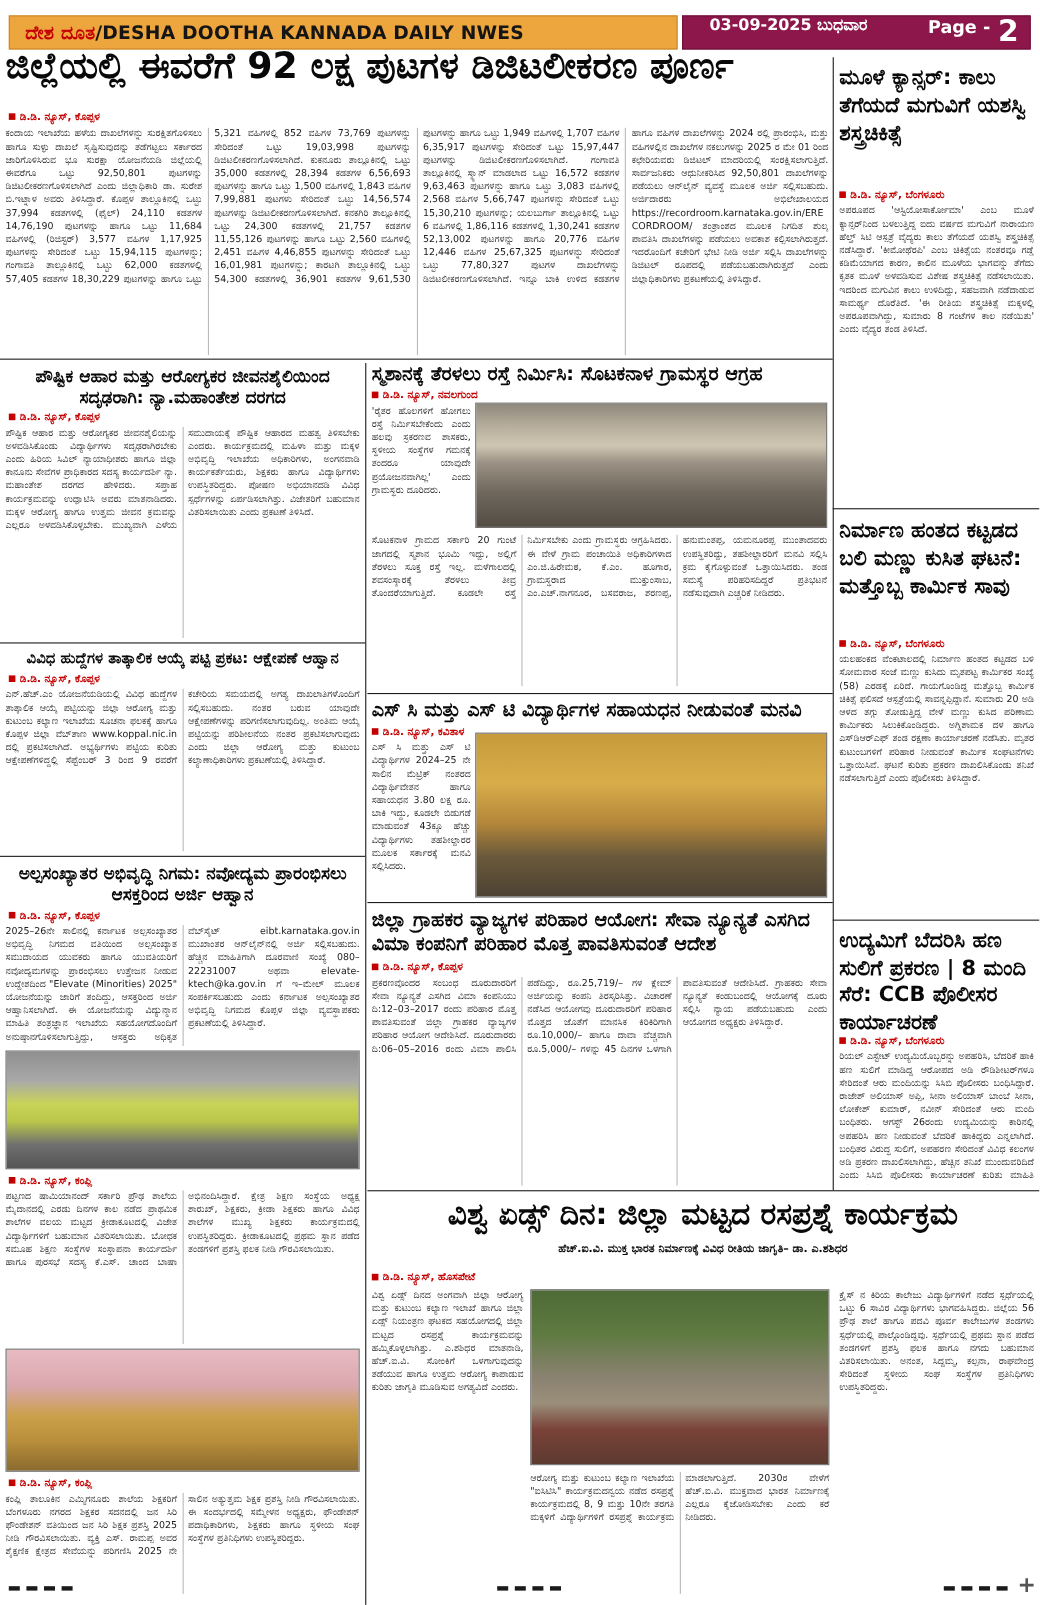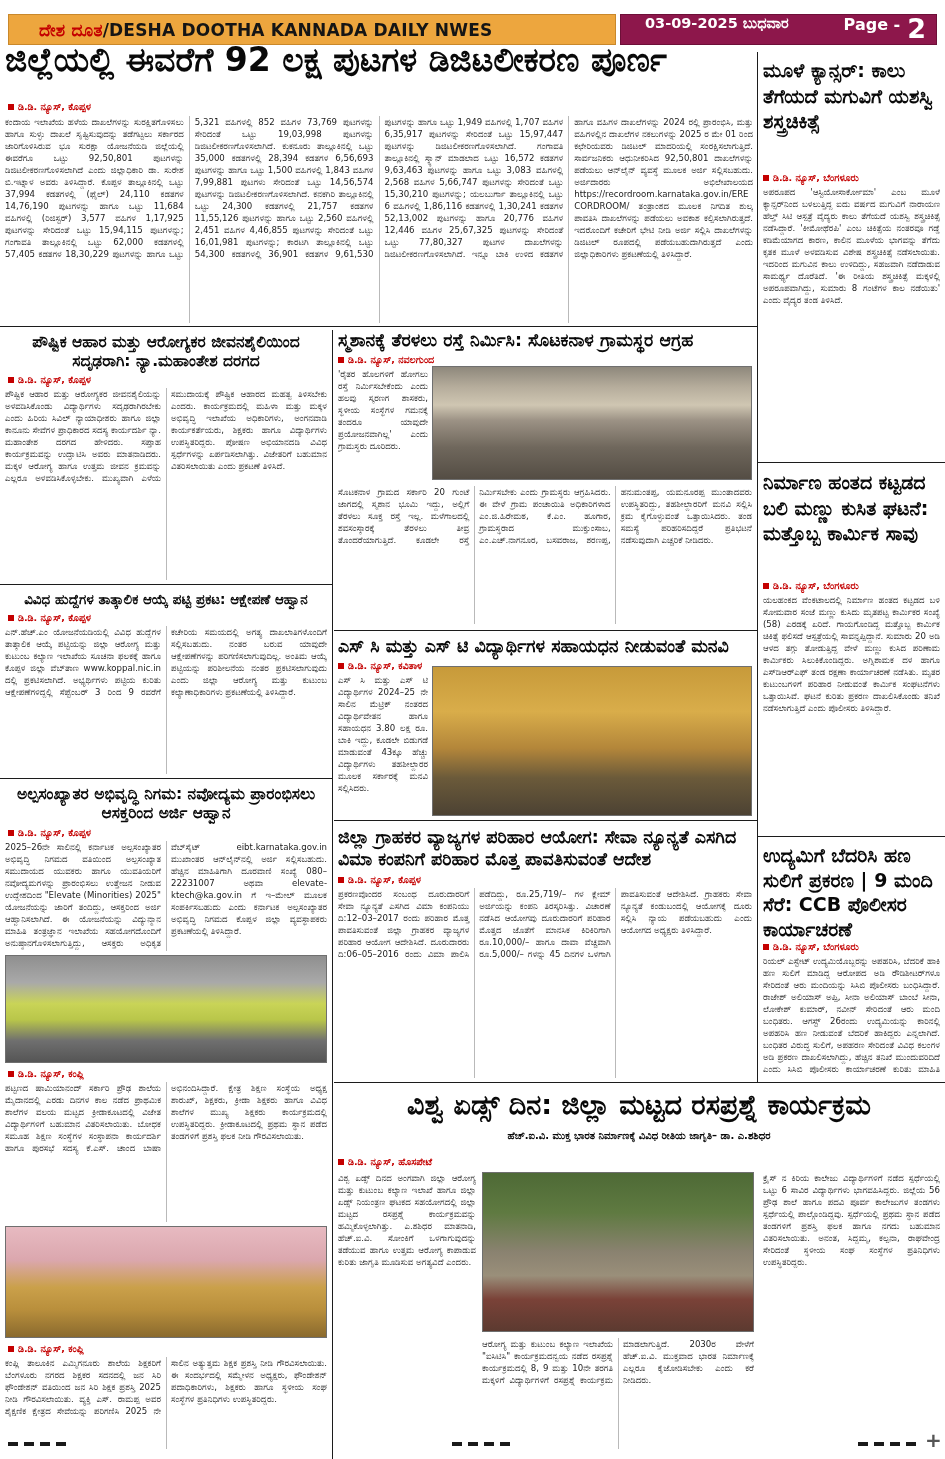--- a/index.html
+++ b/index.html
@@ -4,21 +4,21 @@
 <style>
   html,body{margin:0;padding:0;}
   body{
     width:945px;height:1459px;position:relative;background:#ffffff;
     font-family:"DejaVu Sans","Liberation Sans",sans-serif;color:#111;
     overflow:hidden;
   }
   .abs{position:absolute;box-sizing:border-box;}
   
   .mast-left{left:8px;top:14px;width:608px;height:31px;background:#eda63e;
-    display:flex;align-items:center;padding-left:30px;border:1px solid #c9882b;}
+    display:flex;align-items:center;padding-left:14px;border:1px solid #c9882b;}
   .mast-title{font-size:17px;font-weight:bold;white-space:nowrap;letter-spacing:.2px;}
   .mast-title .kn{color:#c40000;}
   .mast-title .en{color:#151515;}
   .mast-right{left:620px;top:14px;width:317px;height:31px;background:#8d174b;
     color:#fff;display:flex;align-items:flex-start;padding:0 10px 0 24px;border:1px solid #6d0f38;}
   .mast-date{font-size:14.5px;font-weight:bold;white-space:nowrap;}
   .mast-pagelabel{font-size:16px;font-weight:bold;margin-left:auto;margin-right:7px;}
   .mast-pagenum{font-size:27px;font-weight:bold;line-height:1;}
   
   .headline{font-weight:bold;color:#090909;line-height:1.12;}
@@ -67,21 +67,21 @@
 <div class="abs rule-v" style="left:332px;top:330px;height:1129px;"></div>
 <div class="abs rule-v" style="left:757px;top:52px;height:1030px;"></div>
 
 <div class="abs subhead" style="left:5px;top:333px;width:322px;font-size:15.5px;line-height:1.2;">ಪೌಷ್ಟಿಕ ಆಹಾರ ಮತ್ತು ಆರೋಗ್ಯಕರ ಜೀವನಶೈಲಿಯಿಂದ ಸದೃಢರಾಗಿ: ನ್ಯಾ.ಮಹಾಂತೇಶ ದರಗದ</div>
 <div class="abs byline" style="left:8px;top:374px;"><span class="sq"></span><span>ಡಿ.ಡಿ. ನ್ಯೂಸ್, ಕೊಪ್ಪಳ</span></div>
 <div class="abs bodytxt cols2" style="left:5px;top:388px;width:322px;height:192px;">ಪೌಷ್ಟಿಕ ಆಹಾರ ಮತ್ತು ಆರೋಗ್ಯಕರ ಜೀವನಶೈಲಿಯನ್ನು ಅಳವಡಿಸಿಕೊಂಡು ವಿದ್ಯಾರ್ಥಿಗಳು ಸದೃಢರಾಗಿರಬೇಕು ಎಂದು ಹಿರಿಯ ಸಿವಿಲ್ ನ್ಯಾಯಾಧೀಶರು ಹಾಗೂ ಜಿಲ್ಲಾ ಕಾನೂನು ಸೇವೆಗಳ ಪ್ರಾಧಿಕಾರದ ಸದಸ್ಯ ಕಾರ್ಯದರ್ಶಿ ನ್ಯಾ. ಮಹಾಂತೇಶ ದರಗದ ಹೇಳಿದರು. ಸಪ್ತಾಹ ಕಾರ್ಯಕ್ರಮವನ್ನು ಉದ್ಘಾಟಿಸಿ ಅವರು ಮಾತನಾಡಿದರು. ಮಕ್ಕಳ ಆರೋಗ್ಯ ಹಾಗೂ ಉತ್ತಮ ಜೀವನ ಕ್ರಮವನ್ನು ಎಲ್ಲರೂ ಅಳವಡಿಸಿಕೊಳ್ಳಬೇಕು. ಮುಖ್ಯವಾಗಿ ಎಳೆಯ ಸಮುದಾಯಕ್ಕೆ ಪೌಷ್ಟಿಕ ಆಹಾರದ ಮಹತ್ವ ತಿಳಿಸಬೇಕು ಎಂದರು. ಕಾರ್ಯಕ್ರಮದಲ್ಲಿ ಮಹಿಳಾ ಮತ್ತು ಮಕ್ಕಳ ಅಭಿವೃದ್ಧಿ ಇಲಾಖೆಯ ಅಧಿಕಾರಿಗಳು, ಅಂಗನವಾಡಿ ಕಾರ್ಯಕರ್ತೆಯರು, ಶಿಕ್ಷಕರು ಹಾಗೂ ವಿದ್ಯಾರ್ಥಿಗಳು ಉಪಸ್ಥಿತರಿದ್ದರು. ಪೋಷಣ ಅಭಿಯಾನದಡಿ ವಿವಿಧ ಸ್ಪರ್ಧೆಗಳನ್ನು ಏರ್ಪಡಿಸಲಾಗಿತ್ತು. ವಿಜೇತರಿಗೆ ಬಹುಮಾನ ವಿತರಿಸಲಾಯಿತು ಎಂದು ಪ್ರಕಟಣೆ ತಿಳಿಸಿದೆ.</div>
 <div class="abs rule-h" style="left:0;top:584px;width:332px;"></div>
 
 <div class="abs headline" style="left:338px;top:331px;width:414px;font-size:17.5px;">ಸ್ಮಶಾನಕ್ಕೆ ತೆರಳಲು ರಸ್ತೆ ನಿರ್ಮಿಸಿ: ಸೊಟಕನಾಳ ಗ್ರಾಮಸ್ಥರ ಆಗ್ರಹ</div>
 <div class="abs byline" style="left:338px;top:354px;"><span class="sq"></span><span>ಡಿ.ಡಿ. ನ್ಯೂಸ್, ನವಲಗುಂದ</span></div>
-<div class="abs bodytxt" style="left:338px;top:368px;width:90px;height:112px;">'ರೈತರ ಹೊಲಗಳಿಗೆ ಹೋಗಲು ರಸ್ತೆ ನಿರ್ಮಿಸಬೇಕೆಂದು ಎಂದು ಹಲವು ಸ್ಕರಣಗ ಶಾಸಕರು, ಸ್ಥಳೀಯ ಸಂಸ್ಥೆಗಳ ಗಮನಕ್ಕೆ ತಂದರೂ ಯಾವುದೇ ಪ್ರಯೋಜನವಾಗಿಲ್ಲ' ಎಂದು ಗ್ರಾಮಸ್ಥರು ದೂರಿದರು.</div>
+<div class="abs bodytxt" style="left:338px;top:368px;width:90px;height:112px;">'ರೈತರ ಹೊಲಗಳಿಗೆ ಹೋಗಲು ರಸ್ತೆ ನಿರ್ಮಿಸಬೇಕೆಂದು ಎಂದು ಹಲವು ಸ್ರಕರಣವ ಶಾಸಕರು, ಸ್ಥಳೀಯ ಸಂಸ್ಥೆಗಳ ಗಮನಕ್ಕೆ ತಂದರೂ ಯಾವುದೇ ಪ್ರಯೋಜನವಾಗಿಲ್ಲ' ಎಂದು ಗ್ರಾಮಸ್ಥರು ದೂರಿದರು.</div>
 <div class="abs photo ph-smashana" style="left:432px;top:366px;width:320px;height:114px;"></div>
 <div class="abs bodytxt cols3" style="left:338px;top:486px;width:414px;height:138px;">ಸೊಟಕನಾಳ ಗ್ರಾಮದ ಸರ್ಕಾರಿ 20 ಗುಂಟೆ ಜಾಗದಲ್ಲಿ ಸ್ಮಶಾನ ಭೂಮಿ ಇದ್ದು, ಅಲ್ಲಿಗೆ ತೆರಳಲು ಸೂಕ್ತ ರಸ್ತೆ ಇಲ್ಲ. ಮಳೆಗಾಲದಲ್ಲಿ ಶವಸಂಸ್ಕಾರಕ್ಕೆ ತೆರಳಲು ತೀವ್ರ ತೊಂದರೆಯಾಗುತ್ತಿದೆ. ಕೂಡಲೇ ರಸ್ತೆ ನಿರ್ಮಿಸಬೇಕು ಎಂದು ಗ್ರಾಮಸ್ಥರು ಆಗ್ರಹಿಸಿದರು. ಈ ವೇಳೆ ಗ್ರಾಮ ಪಂಚಾಯಿತಿ ಅಧಿಕಾರಿಗಳಾದ ಎಂ.ಜಿ.ಹಿರೇಮಠ, ಕೆ.ಎಂ. ಹೂಗಾರ, ಗ್ರಾಮಸ್ಥರಾದ ಮುಕ್ತುಂಸಾಬ, ಎಂ.ಎಚ್.ನಾಗನೂರ, ಬಸವರಾಜ, ಶರಣಪ್ಪ, ಹನುಮಂತಪ್ಪ, ಯಮನೂರಪ್ಪ ಮುಂತಾದವರು ಉಪಸ್ಥಿತರಿದ್ದು, ತಹಶೀಲ್ದಾರರಿಗೆ ಮನವಿ ಸಲ್ಲಿಸಿ ಕ್ರಮ ಕೈಗೊಳ್ಳುವಂತೆ ಒತ್ತಾಯಿಸಿದರು. ತಂಡ ಸಮಸ್ಯೆ ಪರಿಹರಿಸದಿದ್ದರೆ ಪ್ರತಿಭಟನೆ ನಡೆಸುವುದಾಗಿ ಎಚ್ಚರಿಕೆ ನೀಡಿದರು.</div>
 <div class="abs rule-h" style="left:334px;top:630px;width:423px;"></div>
 
 <div class="abs subhead" style="left:5px;top:591px;width:322px;font-size:13.5px;">ವಿವಿಧ ಹುದ್ದೆಗಳ ತಾತ್ಕಾಲಿಕ ಆಯ್ಕೆ ಪಟ್ಟಿ ಪ್ರಕಟ: ಆಕ್ಷೇಪಣೆ ಆಹ್ವಾನ</div>
 <div class="abs byline" style="left:8px;top:612px;"><span class="sq"></span><span>ಡಿ.ಡಿ. ನ್ಯೂಸ್, ಕೊಪ್ಪಳ</span></div>
 <div class="abs bodytxt cols2" style="left:5px;top:626px;width:322px;height:148px;">ಎನ್.ಹೆಚ್.ಎಂ ಯೋಜನೆಯಡಿಯಲ್ಲಿ ವಿವಿಧ ಹುದ್ದೆಗಳ ತಾತ್ಕಾಲಿಕ ಆಯ್ಕೆ ಪಟ್ಟಿಯನ್ನು ಜಿಲ್ಲಾ ಆರೋಗ್ಯ ಮತ್ತು ಕುಟುಂಬ ಕಲ್ಯಾಣ ಇಲಾಖೆಯ ಸೂಚನಾ ಫಲಕಕ್ಕೆ ಹಾಗೂ ಕೊಪ್ಪಳ ಜಿಲ್ಲಾ ವೆಬ್‌ತಾಣ www.koppal.nic.in ದಲ್ಲಿ ಪ್ರಕಟಿಸಲಾಗಿದೆ. ಅಭ್ಯರ್ಥಿಗಳು ಪಟ್ಟಿಯ ಕುರಿತು ಆಕ್ಷೇಪಣೆಗಳಿದ್ದಲ್ಲಿ ಸೆಪ್ಟೆಂಬರ್ 3 ರಿಂದ 9 ರವರೆಗೆ ಕಚೇರಿಯ ಸಮಯದಲ್ಲಿ ಅಗತ್ಯ ದಾಖಲಾತಿಗಳೊಂದಿಗೆ ಸಲ್ಲಿಸಬಹುದು. ನಂತರ ಬರುವ ಯಾವುದೇ ಆಕ್ಷೇಪಣೆಗಳನ್ನು ಪರಿಗಣಿಸಲಾಗುವುದಿಲ್ಲ. ಅಂತಿಮ ಆಯ್ಕೆ ಪಟ್ಟಿಯನ್ನು ಪರಿಶೀಲನೆಯ ನಂತರ ಪ್ರಕಟಿಸಲಾಗುವುದು ಎಂದು ಜಿಲ್ಲಾ ಆರೋಗ್ಯ ಮತ್ತು ಕುಟುಂಬ ಕಲ್ಯಾಣಾಧಿಕಾರಿಗಳು ಪ್ರಕಟಣೆಯಲ್ಲಿ ತಿಳಿಸಿದ್ದಾರೆ.</div>
 <div class="abs rule-h" style="left:0;top:778px;width:332px;"></div>
 
 <div class="abs headline" style="left:338px;top:637px;width:414px;font-size:17.5px;">ಎಸ್ ಸಿ ಮತ್ತು ಎಸ್ ಟಿ ವಿದ್ಯಾರ್ಥಿಗಳ ಸಹಾಯಧನ ನೀಡುವಂತೆ ಮನವಿ</div>
@@ -118,21 +118,21 @@
 <div class="abs headline" style="left:763px;top:58px;width:177px;font-size:19px;line-height:1.35;">ಮೂಳೆ ಕ್ಯಾನ್ಸರ್: ಕಾಲು ತೆಗೆಯದೆ ಮಗುವಿಗೆ ಯಶಸ್ವಿ ಶಸ್ತ್ರಚಿಕಿತ್ಸೆ</div>
 <div class="abs byline" style="left:763px;top:172px;"><span class="sq"></span><span>ಡಿ.ಡಿ. ನ್ಯೂಸ್, ಬೆಂಗಳೂರು</span></div>
 <div class="abs bodytxt" style="left:763px;top:186px;width:177px;height:272px;">ಅಪರೂಪದ 'ಆಸ್ಟಿಯೋಸಾರ್ಕೋಮಾ' ಎಂಬ ಮೂಳೆ ಕ್ಯಾನ್ಸರ್‌ನಿಂದ ಬಳಲುತ್ತಿದ್ದ ಐದು ವರ್ಷದ ಮಗುವಿಗೆ ನಾರಾಯಣ ಹೆಲ್ತ್ ಸಿಟಿ ಆಸ್ಪತ್ರೆ ವೈದ್ಯರು ಕಾಲು ತೆಗೆಯದೆ ಯಶಸ್ವಿ ಶಸ್ತ್ರಚಿಕಿತ್ಸೆ ನಡೆಸಿದ್ದಾರೆ. 'ಕೀಮೋಥೆರಪಿ' ಎಂಬ ಚಿಕಿತ್ಸೆಯ ನಂತರವೂ ಗಡ್ಡೆ ಕಡಿಮೆಯಾಗದ ಕಾರಣ, ಕಾಲಿನ ಮೂಳೆಯ ಭಾಗವನ್ನು ತೆಗೆದು ಕೃತಕ ಮೂಳೆ ಅಳವಡಿಸುವ ವಿಶೇಷ ಶಸ್ತ್ರಚಿಕಿತ್ಸೆ ನಡೆಸಲಾಯಿತು. ಇದರಿಂದ ಮಗುವಿನ ಕಾಲು ಉಳಿದಿದ್ದು, ಸಹಜವಾಗಿ ನಡೆದಾಡುವ ಸಾಮರ್ಥ್ಯ ದೊರೆತಿದೆ. 'ಈ ರೀತಿಯ ಶಸ್ತ್ರಚಿಕಿತ್ಸೆ ಮಕ್ಕಳಲ್ಲಿ ಅಪರೂಪವಾಗಿದ್ದು, ಸುಮಾರು 8 ಗಂಟೆಗಳ ಕಾಲ ನಡೆಯಿತು' ಎಂದು ವೈದ್ಯರ ತಂಡ ತಿಳಿಸಿದೆ.</div>
 <div class="abs rule-h" style="left:757px;top:462px;width:188px;"></div>
 
 <div class="abs headline" style="left:763px;top:470px;width:177px;font-size:19px;line-height:1.35;">ನಿರ್ಮಾಣ ಹಂತದ ಕಟ್ಟಡದ ಬಲಿ ಮಣ್ಣು ಕುಸಿತ ಘಟನೆ: ಮತ್ತೊಬ್ಬ ಕಾರ್ಮಿಕ ಸಾವು</div>
 <div class="abs byline" style="left:763px;top:580px;"><span class="sq"></span><span>ಡಿ.ಡಿ. ನ್ಯೂಸ್, ಬೆಂಗಳೂರು</span></div>
 <div class="abs bodytxt" style="left:763px;top:594px;width:177px;height:236px;">ಯಲಹಂಕದ ವೆಂಕಟಾಲದಲ್ಲಿ ನಿರ್ಮಾಣ ಹಂತದ ಕಟ್ಟಡದ ಬಳಿ ಸೋಮವಾರ ಸಂಜೆ ಮಣ್ಣು ಕುಸಿದು ಮೃತಪಟ್ಟ ಕಾರ್ಮಿಕರ ಸಂಖ್ಯೆ (58) ಎರಡಕ್ಕೆ ಏರಿದೆ. ಗಾಯಗೊಂಡಿದ್ದ ಮತ್ತೊಬ್ಬ ಕಾರ್ಮಿಕ ಚಿಕಿತ್ಸೆ ಫಲಿಸದೆ ಆಸ್ಪತ್ರೆಯಲ್ಲಿ ಸಾವನ್ನಪ್ಪಿದ್ದಾನೆ. ಸುಮಾರು 20 ಅಡಿ ಆಳದ ತಗ್ಗು ತೋಡುತ್ತಿದ್ದ ವೇಳೆ ಮಣ್ಣು ಕುಸಿದ ಪರಿಣಾಮ ಕಾರ್ಮಿಕರು ಸಿಲುಕಿಕೊಂಡಿದ್ದರು. ಅಗ್ನಿಶಾಮಕ ದಳ ಹಾಗೂ ಎಸ್‌ಡಿಆರ್‌ಎಫ್ ತಂಡ ರಕ್ಷಣಾ ಕಾರ್ಯಾಚರಣೆ ನಡೆಸಿತು. ಮೃತರ ಕುಟುಂಬಗಳಿಗೆ ಪರಿಹಾರ ನೀಡುವಂತೆ ಕಾರ್ಮಿಕ ಸಂಘಟನೆಗಳು ಒತ್ತಾಯಿಸಿವೆ. ಘಟನೆ ಕುರಿತು ಪ್ರಕರಣ ದಾಖಲಿಸಿಕೊಂಡು ತನಿಖೆ ನಡೆಸಲಾಗುತ್ತಿದೆ ಎಂದು ಪೊಲೀಸರು ತಿಳಿಸಿದ್ದಾರೆ.</div>
 <div class="abs rule-h" style="left:757px;top:836px;width:188px;"></div>
 
-<div class="abs headline" style="left:763px;top:843px;width:177px;font-size:19px;line-height:1.3;">ಉದ್ಯಮಿಗೆ ಬೆದರಿಸಿ ಹಣ ಸುಲಿಗೆ ಪ್ರಕರಣ | 9 ಮಂದಿ ಸೆರೆ: CCB ಪೊಲೀಸರ ಕಾರ್ಯಾಚರಣೆ</div>
+<div class="abs headline" style="left:763px;top:843px;width:177px;font-size:19px;line-height:1.3;">ಉದ್ಯಮಿಗೆ ಬೆದರಿಸಿ ಹಣ ಸುಲಿಗೆ ಪ್ರಕರಣ | 8 ಮಂದಿ ಸೆರೆ: CCB ಪೊಲೀಸರ ಕಾರ್ಯಾಚರಣೆ</div>
 <div class="abs byline" style="left:763px;top:941px;"><span class="sq"></span><span>ಡಿ.ಡಿ. ನ್ಯೂಸ್, ಬೆಂಗಳೂರು</span></div>
 <div class="abs bodytxt" style="left:763px;top:955px;width:177px;height:122px;">ರಿಯಲ್ ಎಸ್ಟೇಟ್ ಉದ್ಯಮಿಯೊಬ್ಬರನ್ನು ಅಪಹರಿಸಿ, ಬೆದರಿಕೆ ಹಾಕಿ ಹಣ ಸುಲಿಗೆ ಮಾಡಿದ್ದ ಆರೋಪದ ಅಡಿ ರೌಡಿಶೀಟರ್‌ಗಳೂ ಸೇರಿದಂತೆ ಆರು ಮಂದಿಯನ್ನು ಸಿಸಿಬಿ ಪೊಲೀಸರು ಬಂಧಿಸಿದ್ದಾರೆ. ರಾಜೇಶ್ ಅಲಿಯಾಸ್ ಅಪ್ಪಿ, ಸೀನಾ ಅಲಿಯಾಸ್ ಬಾಂಬೆ ಸೀನಾ, ಲೋಕೇಶ್ ಕುಮಾರ್, ನವೀನ್ ಸೇರಿದಂತೆ ಆರು ಮಂದಿ ಬಂಧಿತರು. ಆಗಸ್ಟ್ 26ರಂದು ಉದ್ಯಮಿಯನ್ನು ಕಾರಿನಲ್ಲಿ ಅಪಹರಿಸಿ ಹಣ ನೀಡುವಂತೆ ಬೆದರಿಕೆ ಹಾಕಿದ್ದರು ಎನ್ನಲಾಗಿದೆ. ಬಂಧಿತರ ವಿರುದ್ಧ ಸುಲಿಗೆ, ಅಪಹರಣ ಸೇರಿದಂತೆ ವಿವಿಧ ಕಲಂಗಳ ಅಡಿ ಪ್ರಕರಣ ದಾಖಲಿಸಲಾಗಿದ್ದು, ಹೆಚ್ಚಿನ ತನಿಖೆ ಮುಂದುವರಿದಿದೆ ಎಂದು ಸಿಸಿಬಿ ಪೊಲೀಸರು ಕಾರ್ಯಾಚರಣೆ ಕುರಿತು ಮಾಹಿತಿ ನೀಡಿದ್ದಾರೆ.</div>
 
 <div class="abs cropdash" style="left:8px;top:1442px;">
     <i></i>
     <i></i>
     <i></i>
     <i></i>
   </div>
 <div class="abs cropdash" style="left:452px;top:1442px;">

